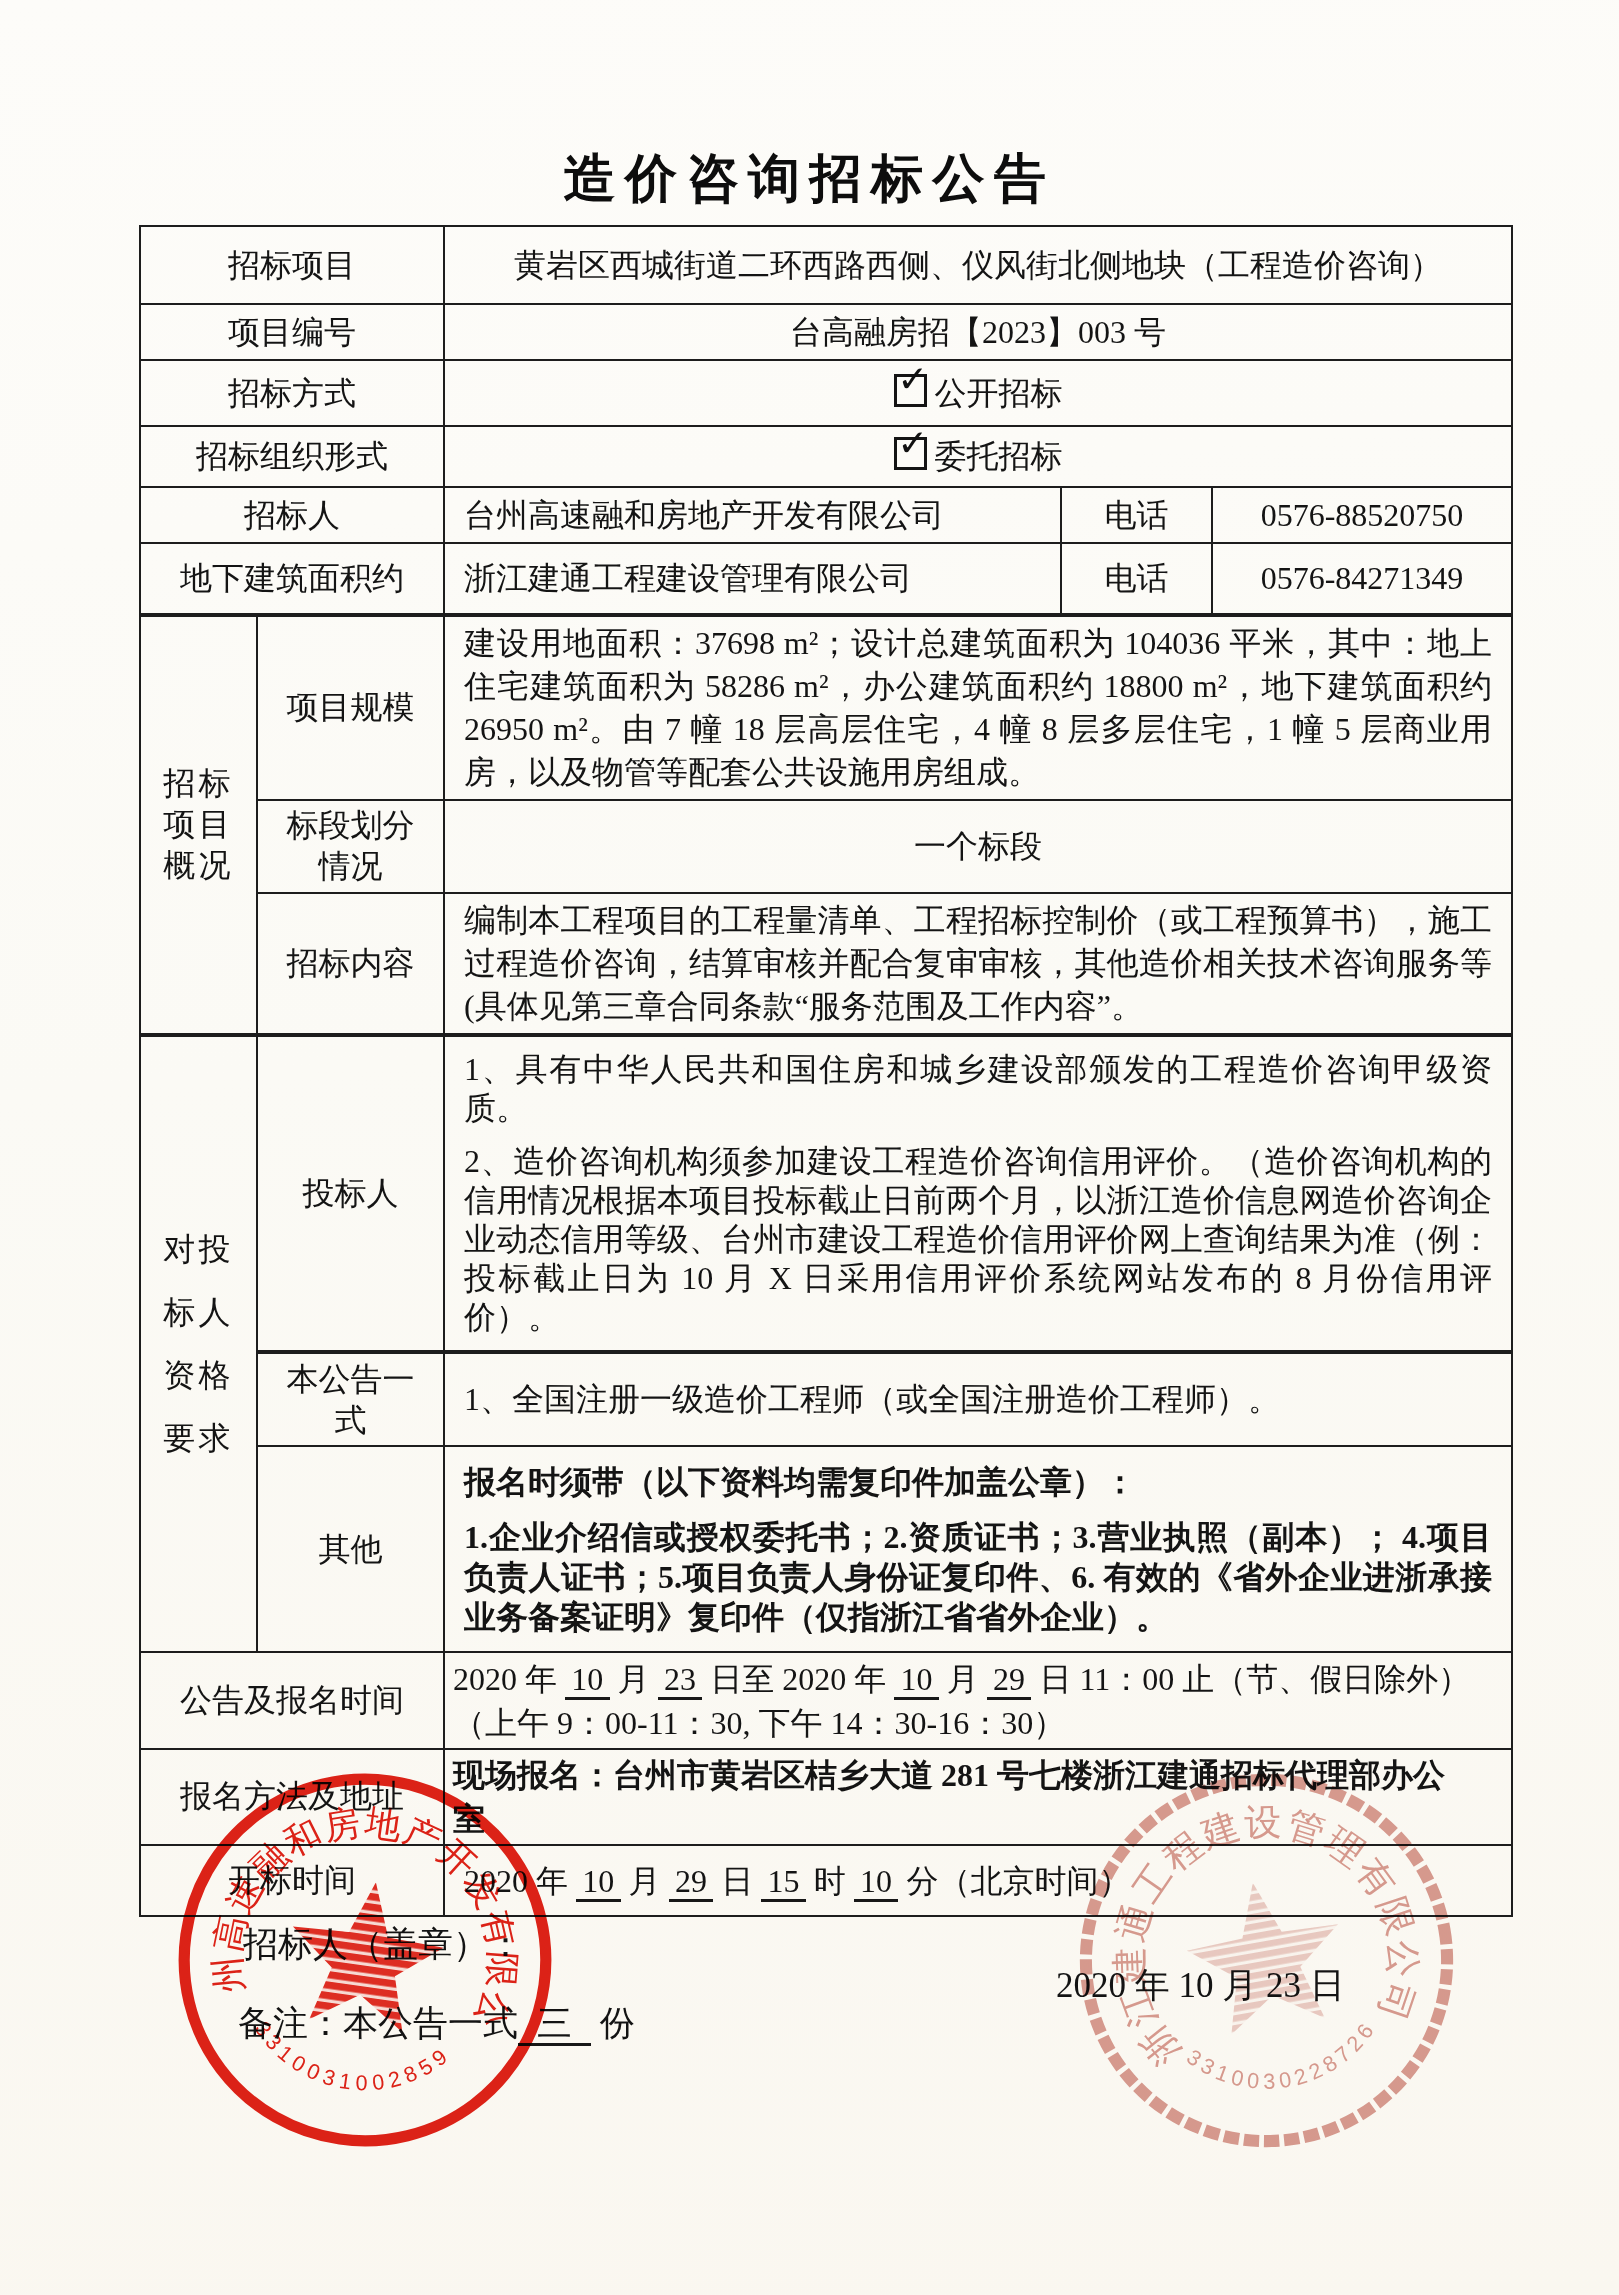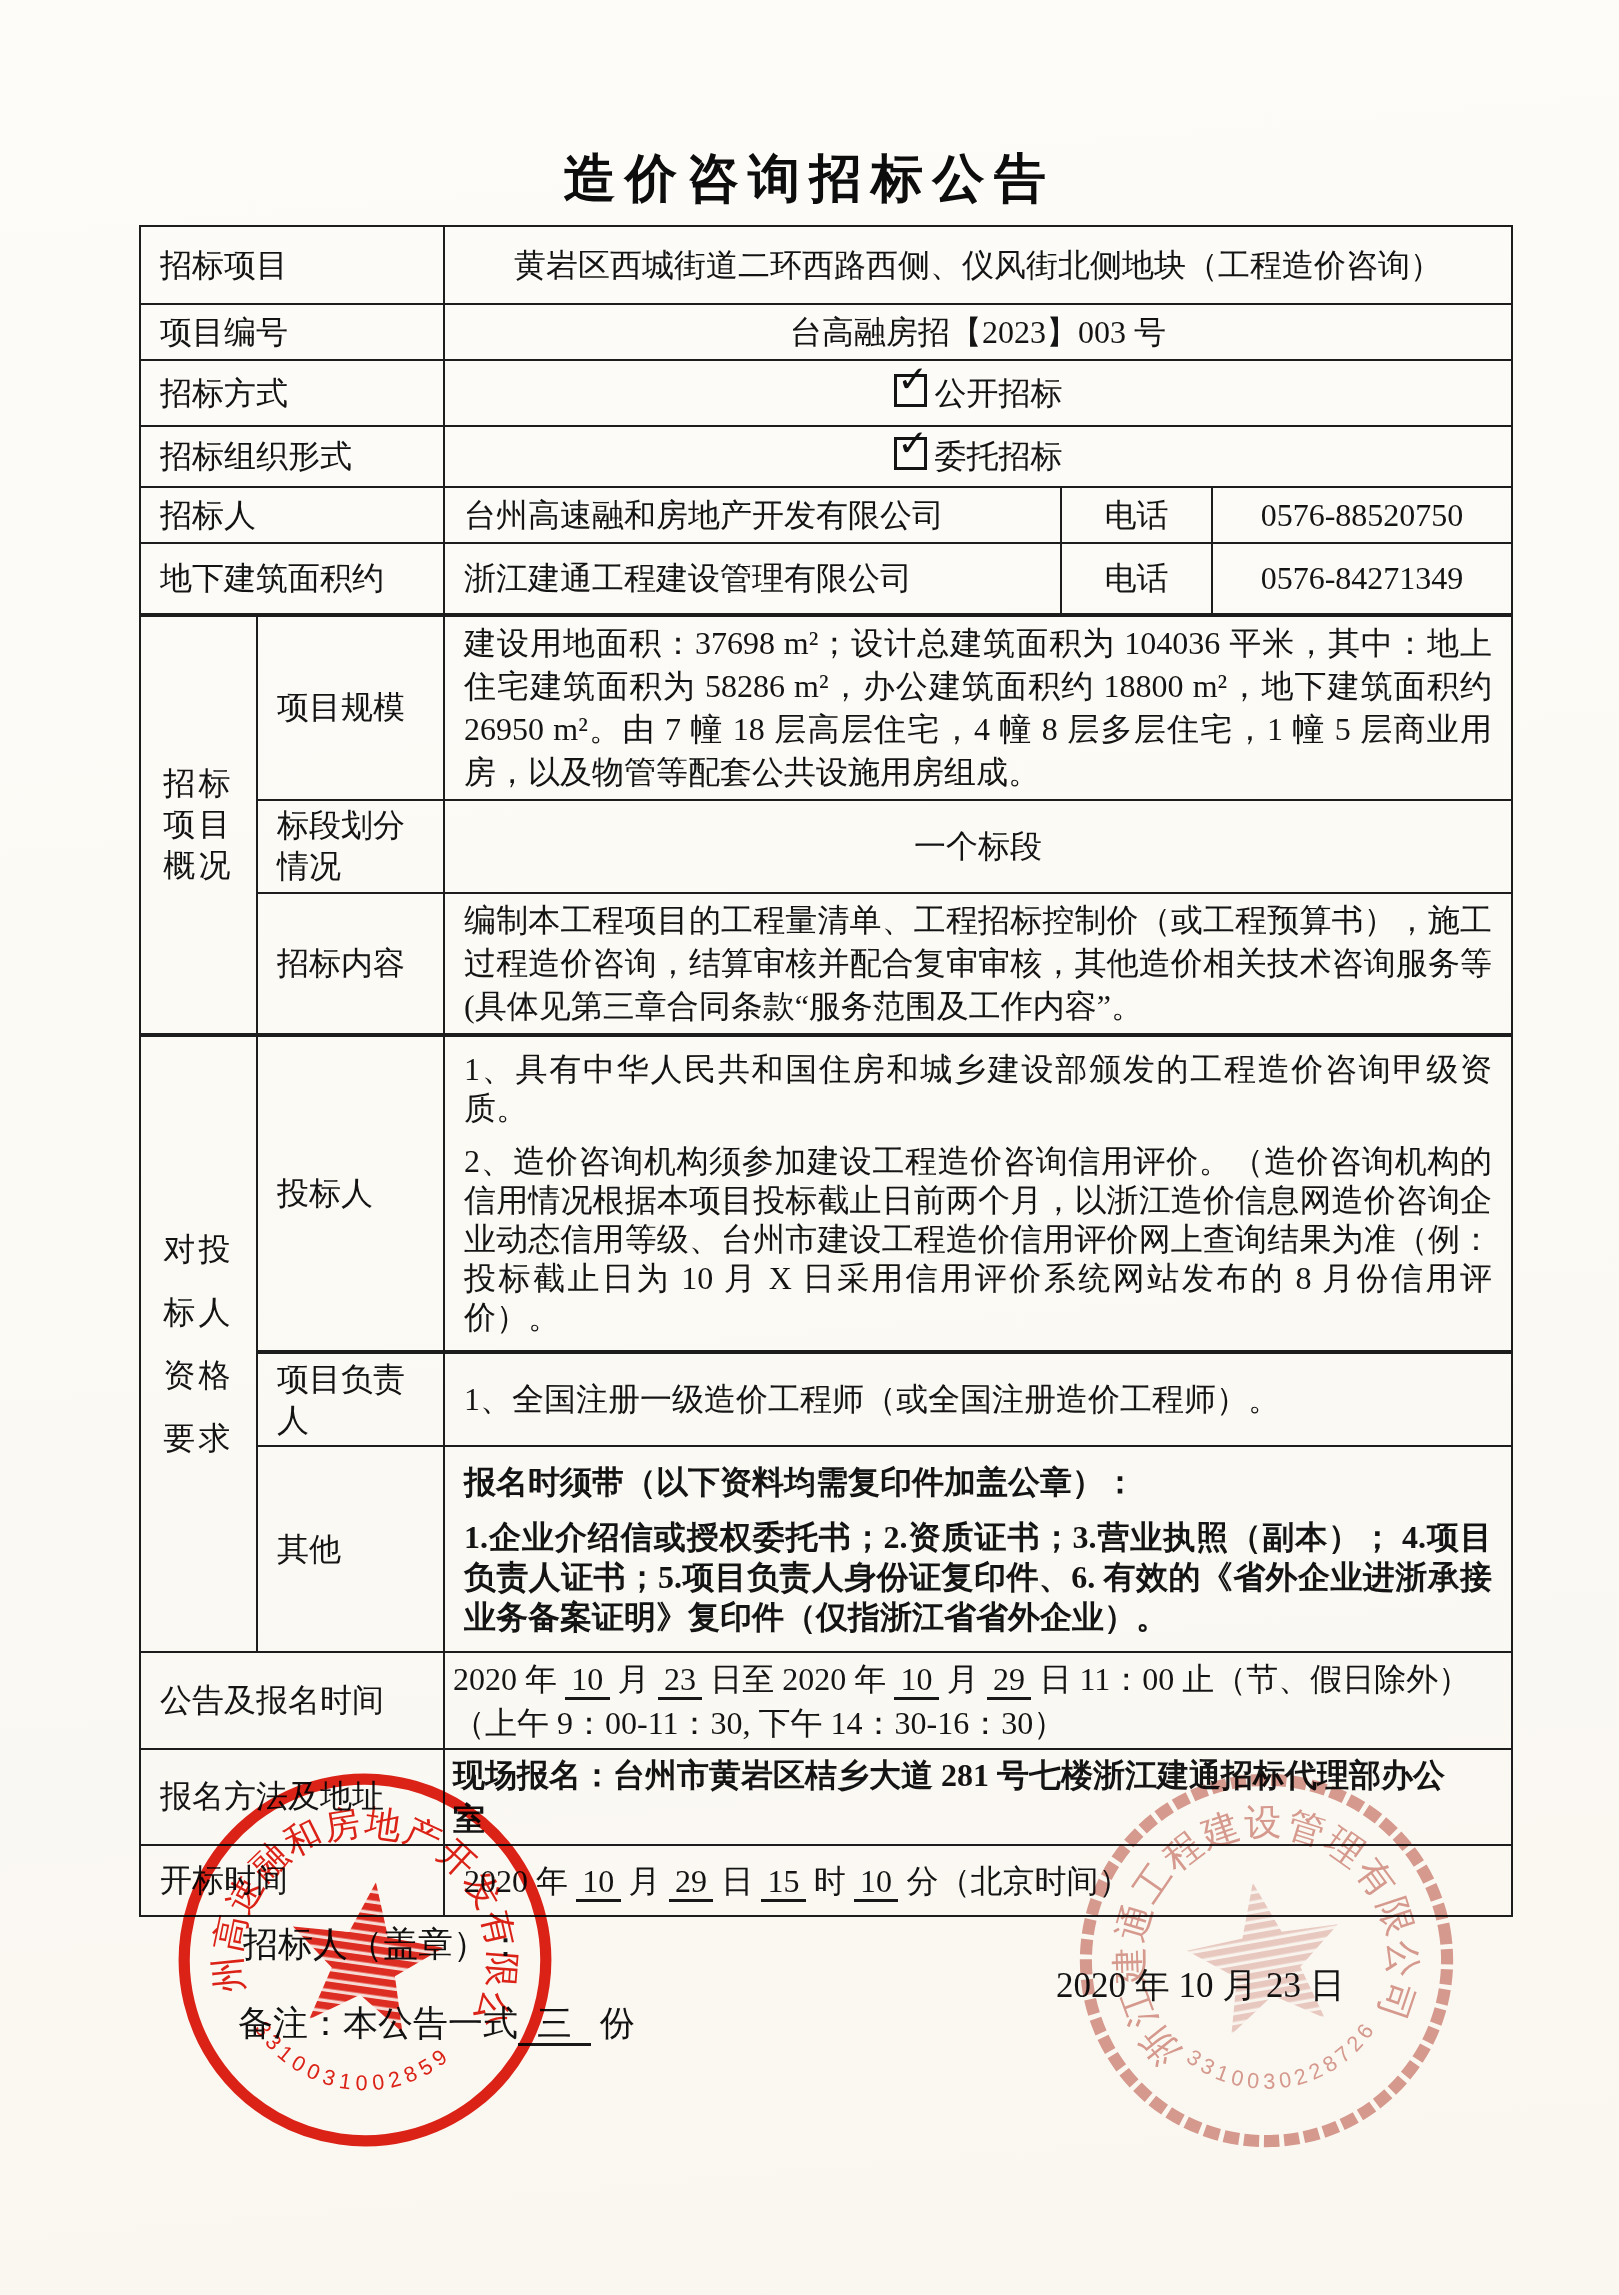--- a/index.html
+++ b/index.html
@@ -17,21 +17,21 @@
   table.doc{
     position:absolute;top:225px;left:139px;width:1372px;
     border-collapse:collapse;table-layout:fixed;
   }
   table.doc td{
     border:2.4px solid #1d1d1d;
     font-size:32px;line-height:41px;
     padding:4.8px 19px;vertical-align:middle;color:#141414;
   }
   tr.hline-strong td{border-top-width:4.8px;}
-  td.lab{text-align:left;padding:4.8px 6.3px;font-size:33px;}
+  td.lab{text-align:center;padding:4.8px 6.3px;font-size:33px;}
   td.grouplab{text-align:center;padding:4.8px 16px;font-size:33px;line-height:68px;letter-spacing:3.2px;}
   td.val-center{text-align:center;}
   td.val-left{text-align:left;}
   td.just{text-align:justify;}
   td.bold{font-weight:bold;}
   .para{margin:0;}
   .para + .para{margin-top:14.3px;}
   .line{display:block;text-align:left;line-height:44px;}
   .u{border-bottom:3.2px solid #181818;padding:0 6.3px;}
   .u-wide{border-bottom:3.2px solid #181818;padding:0 19px;}
@@ -124,21 +124,21 @@
     <tr style="height:317px" class="hline-strong">
       <td class="grouplab" rowspan="3" style="line-height:63px">对投标人资格要求</td>
       <td class="lab">投标人</td>
       <td class="just" colspan="3" style="line-height:39px">
             <div class="para">1、具有中华人民共和国住房和城乡建设部颁发的工程造价咨询甲级资质。</div>
             <div class="para">2、造价咨询机构须参加建设工程造价咨询信用评价。（造价咨询机构的信用情况根据本项目投标截止日前两个月，以浙江造价信息网造价咨询企业动态信用等级、台州市建设工程造价信用评价网上查询结果为准（例：投标截止日为 10 月 X 日采用信用评价系统网站发布的 8 月份信用评价）。</div>
           </td>
     </tr>
 
     <tr style="height:94px" class="hline-strong">
-      <td class="lab">项目负责人</td>
+      <td class="lab">本公告一式</td>
       <td class="just" colspan="3">
             <div class="para">1、全国注册一级造价工程师（或全国注册造价工程师）。</div>
           </td>
     </tr>
 
     <tr style="height:206px">
       <td class="lab">其他</td>
       <td class="just bold" colspan="3" style="line-height:40px">
             <div class="para">报名时须带（以下资料均需复印件加盖公章）：</div>
             <div class="para">1.企业介绍信或授权委托书；2.资质证书；3.营业执照（副本）； 4.项目负责人证书；5.项目负责人身份证复印件、6. 有效的《省外企业进浙承接业务备案证明》复印件（仅指浙江省省外企业）。</div>

